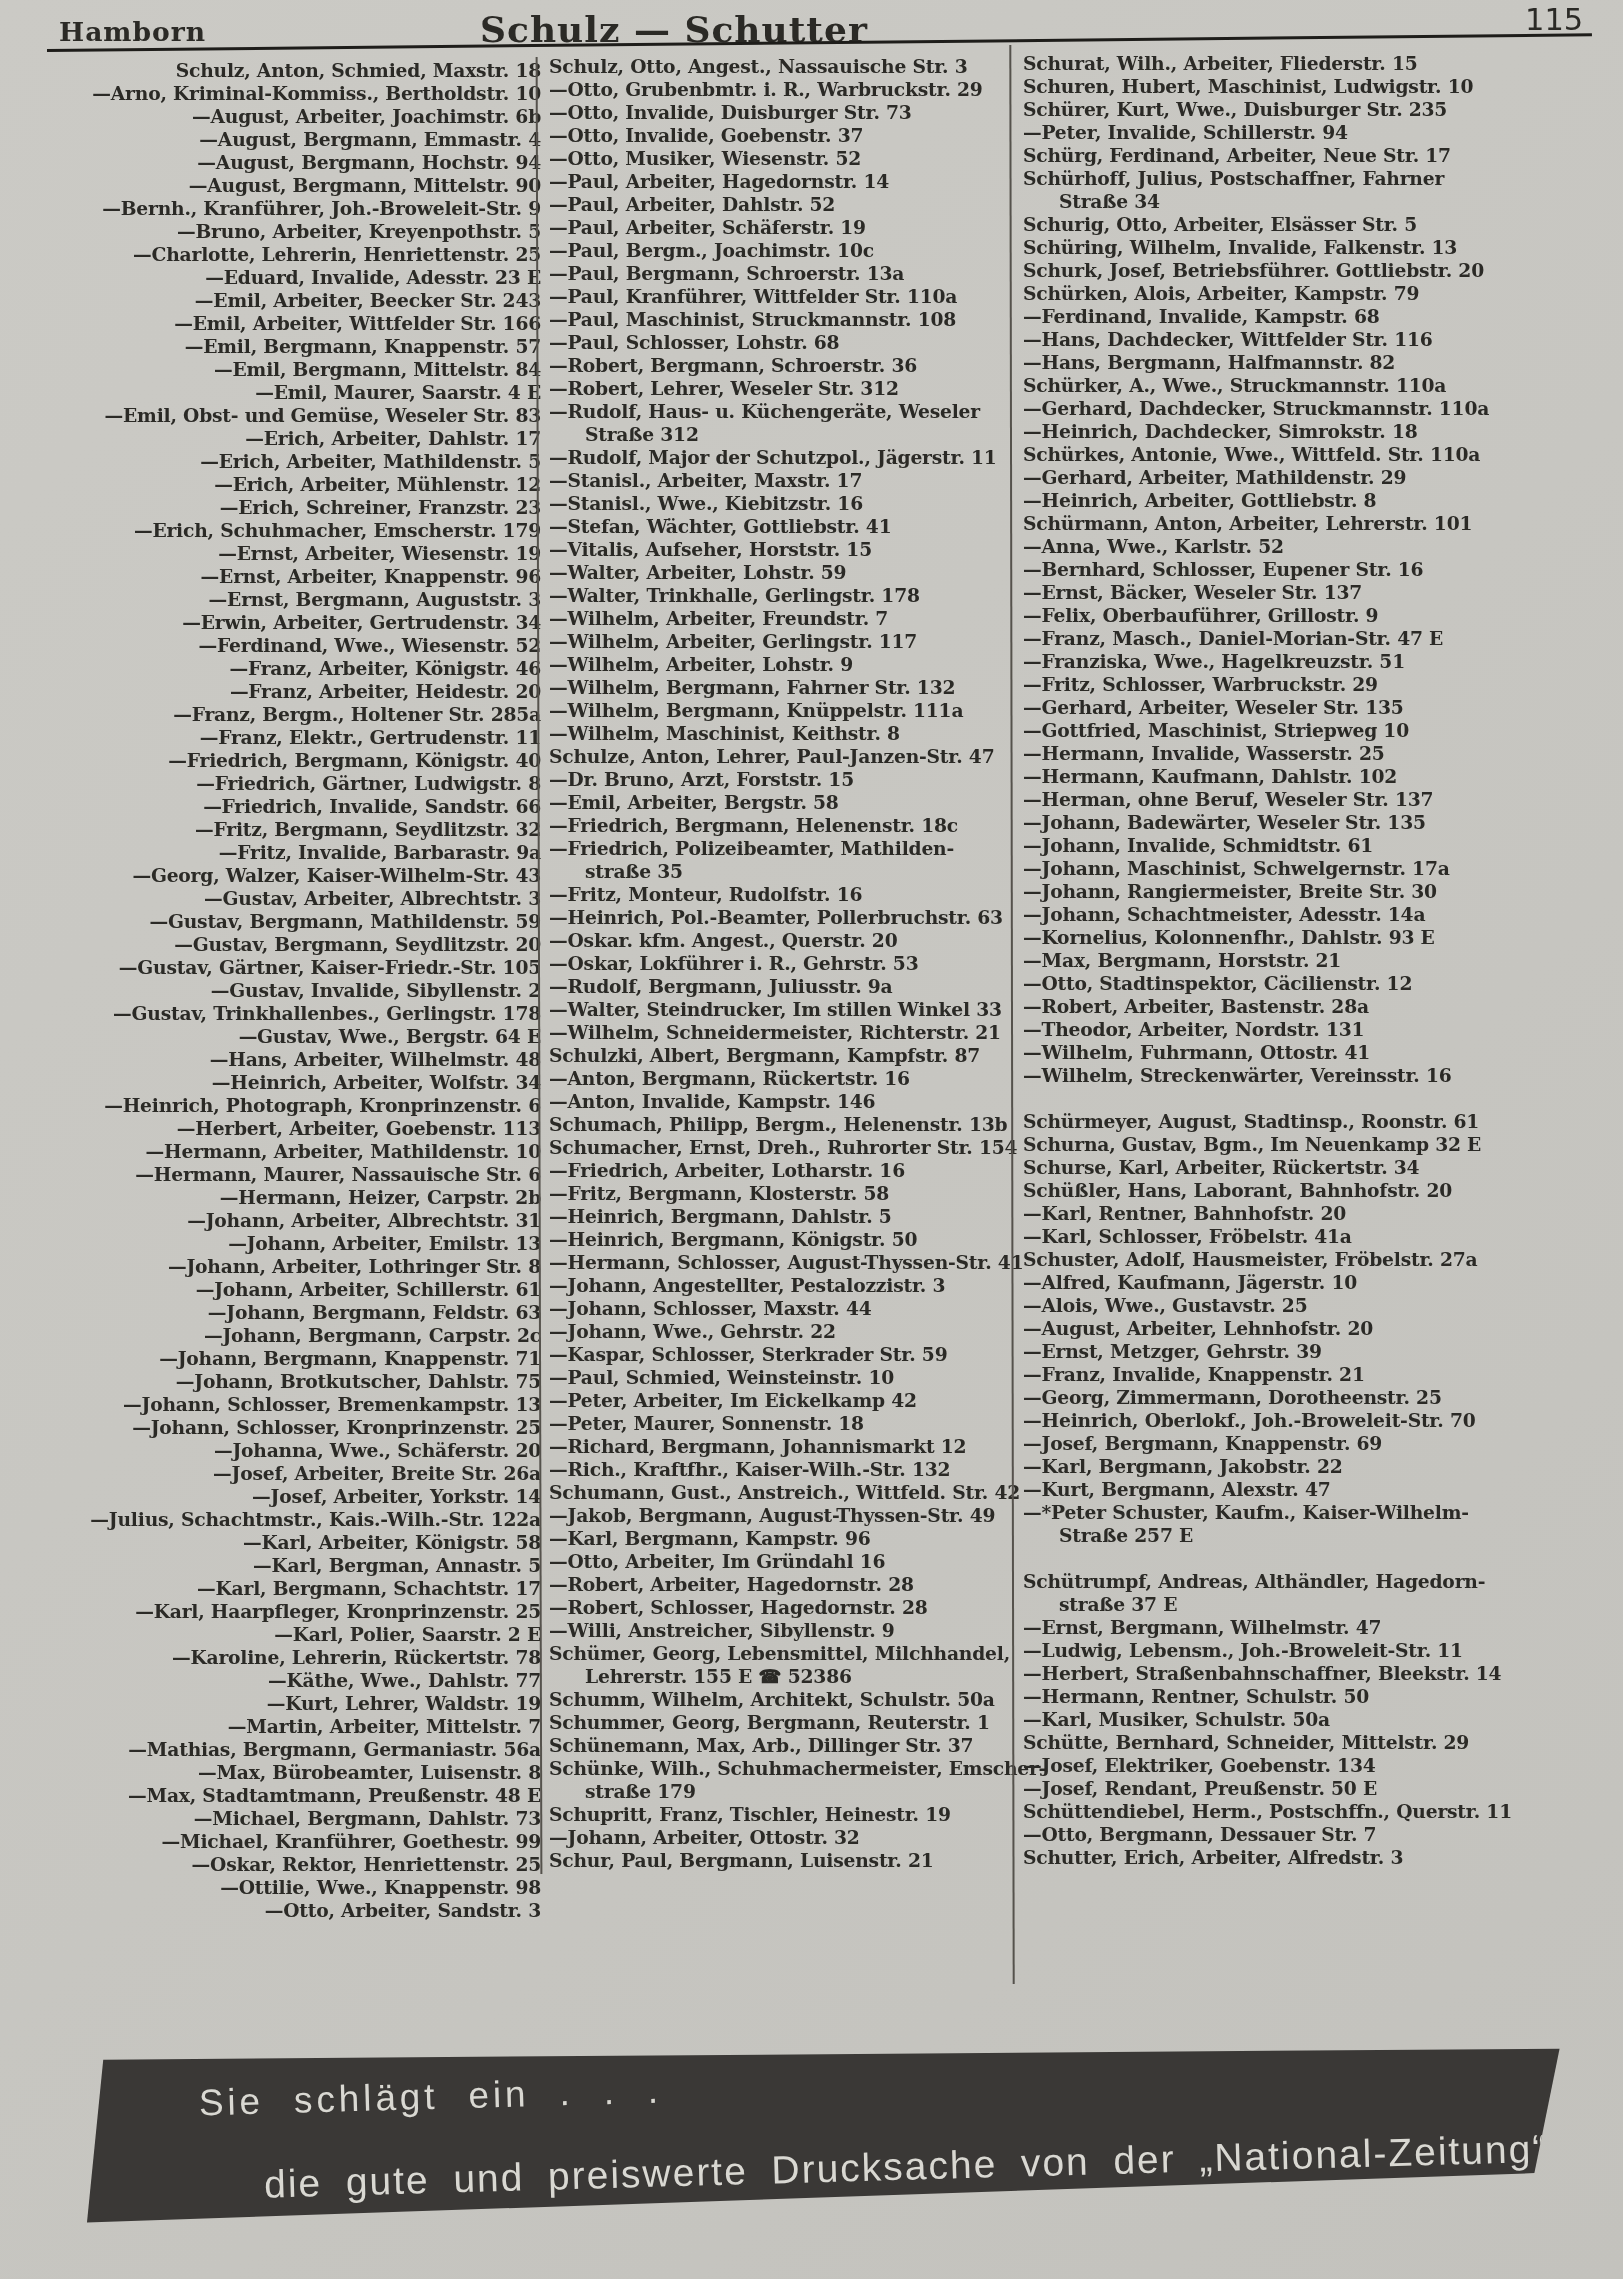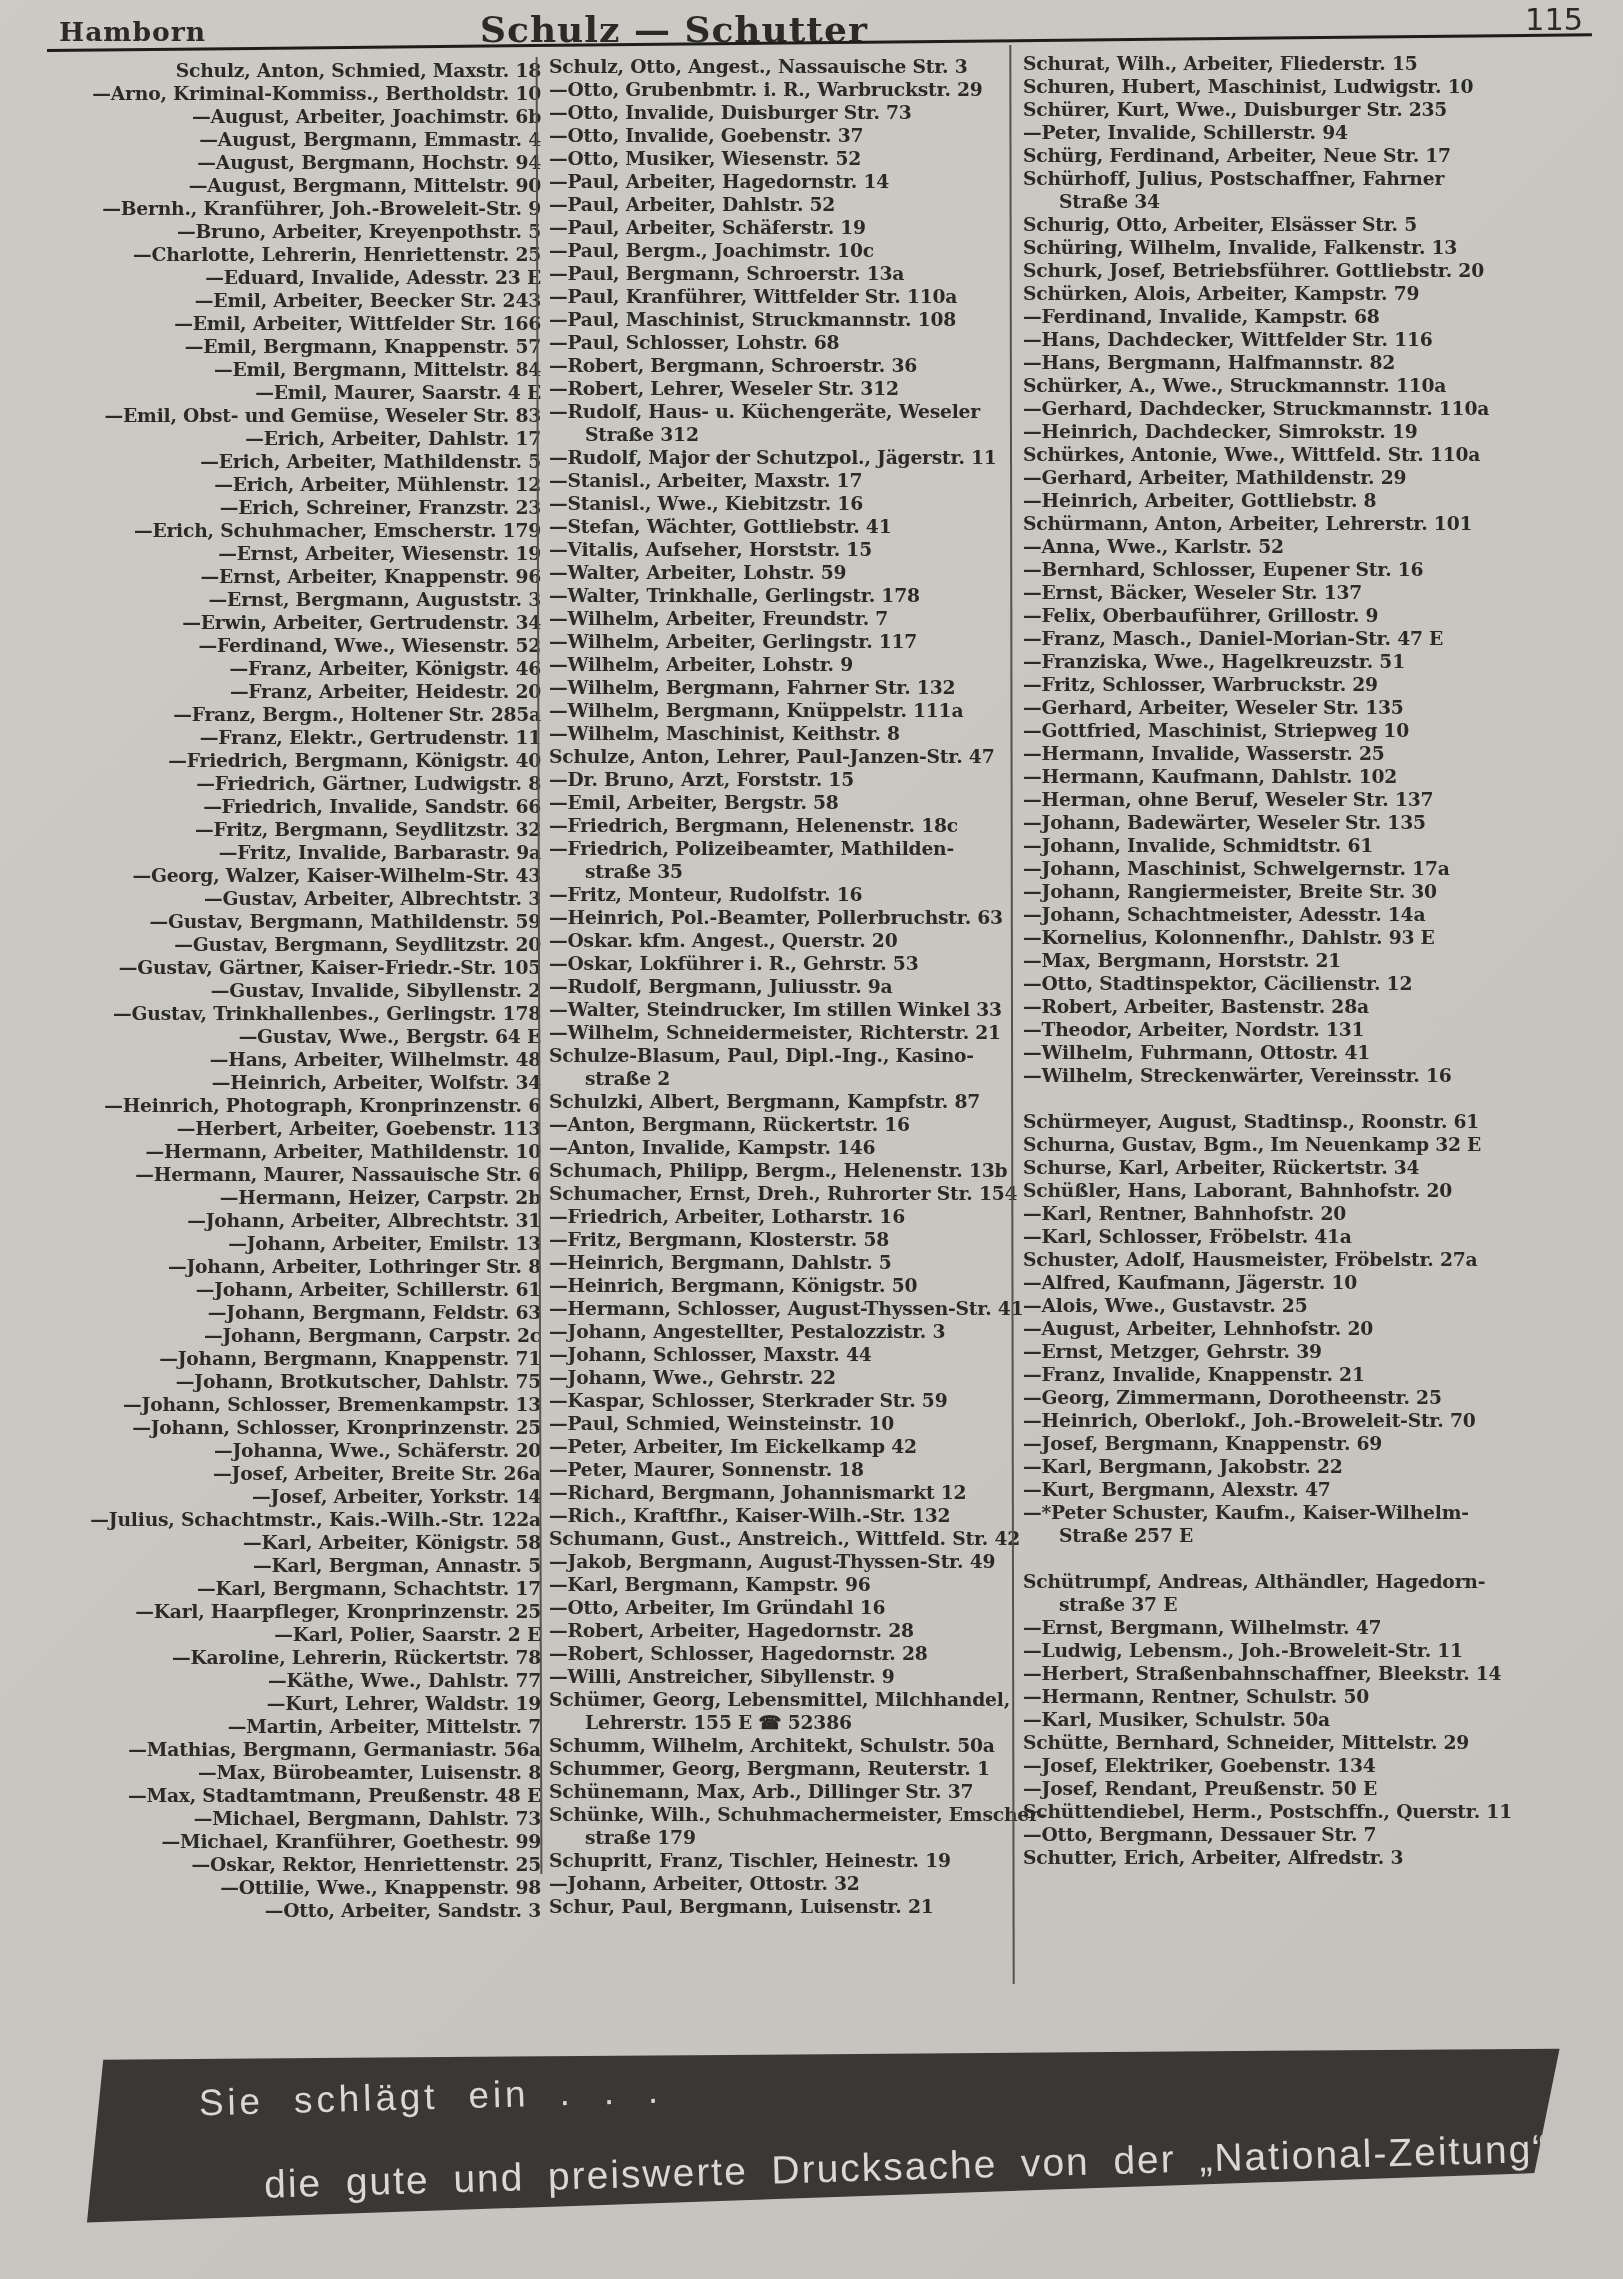--- a/index.html
+++ b/index.html
@@ -440,24 +440,20 @@
     <div class="entry">
       <div>—Rudolf, Bergmann, Juliusstr. 9a</div>
     </div>
     <div class="entry">
       <div>—Walter, Steindrucker, Im stillen Winkel 33</div>
     </div>
     <div class="entry">
       <div>—Wilhelm, Schneidermeister, Richterstr. 21</div>
     </div>
     <div class="entry">
-      <div>Schulze-Blasum, Paul, Dipl.-Ing., Kasino-</div>
-      <div class="cont">straße 2</div>
-    </div>
-    <div class="entry">
       <div>Schulzki, Albert, Bergmann, Kampfstr. 87</div>
     </div>
     <div class="entry">
       <div>—Anton, Bergmann, Rückertstr. 16</div>
     </div>
     <div class="entry">
       <div>—Anton, Invalide, Kampstr. 146</div>
     </div>
     <div class="entry">
       <div>Schumach, Philipp, Bergm., Helenenstr. 13b</div>
@@ -596,21 +592,21 @@
     <div class="entry">
       <div>—Hans, Bergmann, Halfmannstr. 82</div>
     </div>
     <div class="entry">
       <div>Schürker, A., Wwe., Struckmannstr. 110a</div>
     </div>
     <div class="entry">
       <div>—Gerhard, Dachdecker, Struckmannstr. 110a</div>
     </div>
     <div class="entry">
-      <div>—Heinrich, Dachdecker, Simrokstr. 19</div>
+      <div>—Heinrich, Dachdecker, Simrokstr. 18</div>
     </div>
     <div class="entry">
       <div>Schürkes, Antonie, Wwe., Wittfeld. Str. 110a</div>
     </div>
     <div class="entry">
       <div>—Gerhard, Arbeiter, Mathildenstr. 29</div>
     </div>
     <div class="entry">
       <div>—Heinrich, Arbeiter, Gottliebstr. 8</div>
     </div>

